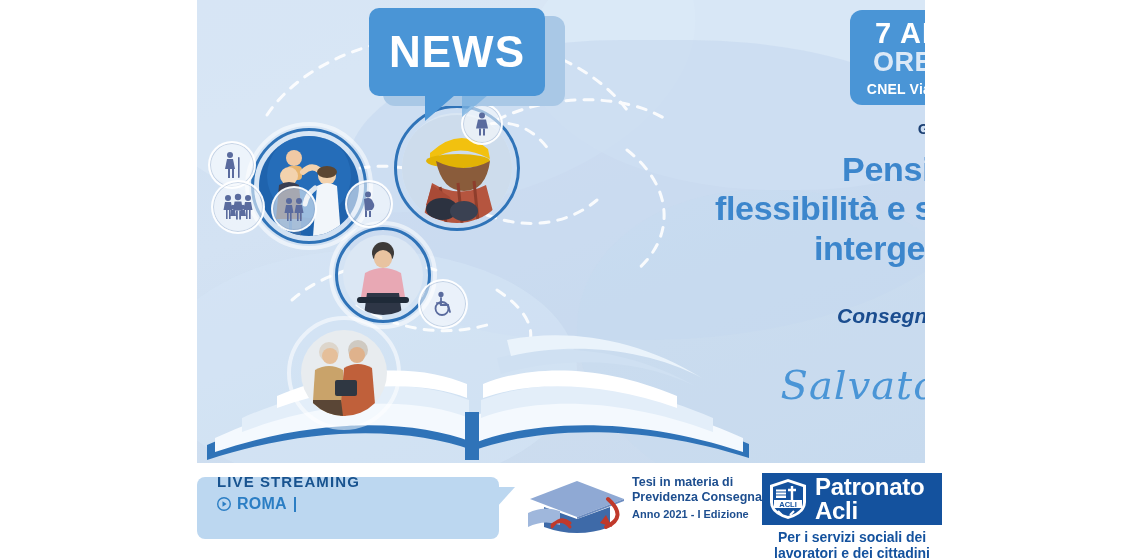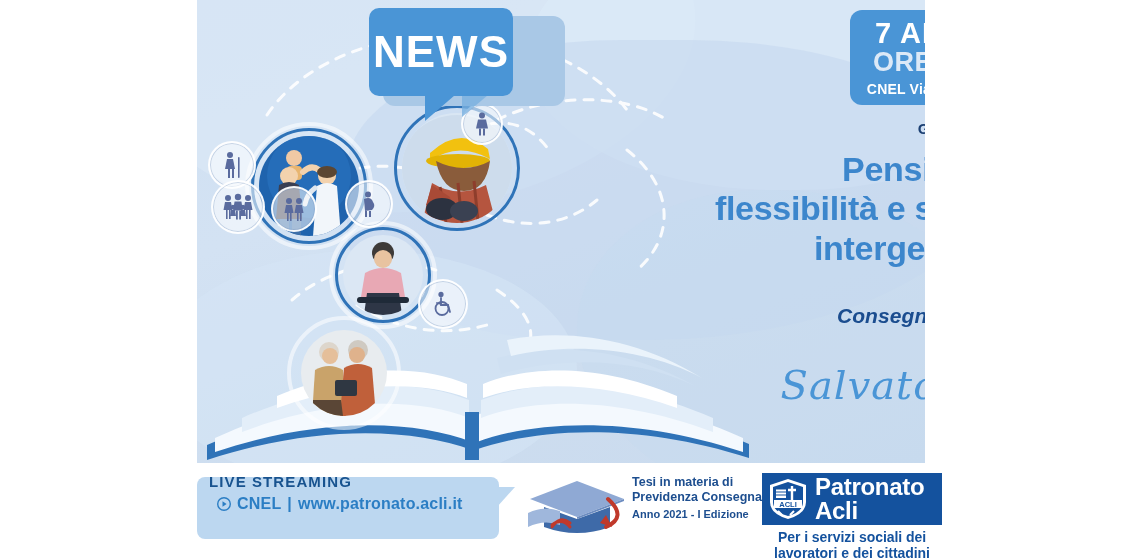--- a/index.html
+++ b/index.html
@@ -29,21 +29,21 @@
 
   
   .dashes{position:absolute;left:0;top:0;width:728px;height:463px;pointer-events:none;}
 
   
   .news-shadow{
     position:absolute;left:186px;top:16px;width:182px;height:90px;
     background:#a9c8e6;border-radius:12px;
   }
   .news{
-    position:absolute;left:172px;top:8px;width:144px;height:88px;
+    position:absolute;left:172px;top:8px;width:176px;height:88px;
     background:#4a95d6;border-radius:10px;
     display:flex;align-items:center;justify-content:center;
   }
   .news span{
     color:#ffffff;font-weight:bold;font-size:44px;letter-spacing:1px;
     font-family:"Liberation Sans",sans-serif;
   }
   .news-tail{
     position:absolute;left:228px;top:95px;width:0;height:0;
     border-left:0 solid transparent;border-right:30px solid transparent;
@@ -112,21 +112,21 @@
   .live{
     position:absolute;left:0px;top:14px;width:302px;height:62px;
     background:#bcd7f0;border-radius:8px;
   }
   .live-tail{
     position:absolute;left:300px;top:24px;width:0;height:0;
     border-top:0 solid transparent;border-bottom:20px solid transparent;
     border-left:18px solid #bcd7f0;
   }
   .live-t1{
-    position:absolute;left:12px;top:10px;color:#18538f;font-weight:bold;
+    position:absolute;left:20px;top:10px;color:#18538f;font-weight:bold;
     font-size:15px;letter-spacing:1.1px;
   }
   .live-t2{
     position:absolute;left:20px;top:32px;color:#2b7ec4;font-weight:bold;
     font-size:16px;letter-spacing:.2px;display:flex;align-items:center;gap:6px;
   }
   .play-ic{display:inline-block;width:14px;height:14px;}
 
   
   .premio{position:absolute;left:325px;top:8px;width:240px;height:80px;}
@@ -366,23 +366,22 @@
     <div class="live-tail"></div>
     <div class="live"></div>
     <div class="live-t1">LIVE STREAMING</div>
     <div class="live-t2">
       <span class="play-ic">
         <svg width="14" height="14" viewBox="0 0 14 14">
           <circle cx="7" cy="7" r="6.3" fill="none" stroke="#2b7ec4" stroke-width="1.4"></circle>
           <path d="M5.5 4.3 L9.6 7 L5.5 9.7 Z" fill="#2b7ec4"></path>
         </svg>
       </span>
-      <span>CNEL</span>
+      <span>ROMA</span>
       <span>|</span>
-      <span>www.patronato.acli.it</span>
     </div>
 
     <div class="premio">
       <div class="cap">
         <svg viewBox="0 0 110 66">
           <path d="M8 22 L55 4 L102 22 L55 40 Z" fill="#8fa9d4"></path>
           <path d="M22 30 L22 50 q33 12 66 0 L88 30 L55 42 Z" fill="#3e6aa8"></path>
           <path d="M6 36 q16 -8 32 -2 l0 14 q-16 -6 -32 2 z" fill="#9fb7dc"></path>
           <path d="M55 42 L55 40 L102 22 L102 24 Z" fill="#6c8cc0"></path>
           <path d="M86 22 q20 18 -2 28" stroke="#c0392b" stroke-width="4" fill="none" stroke-linecap="round"></path>

